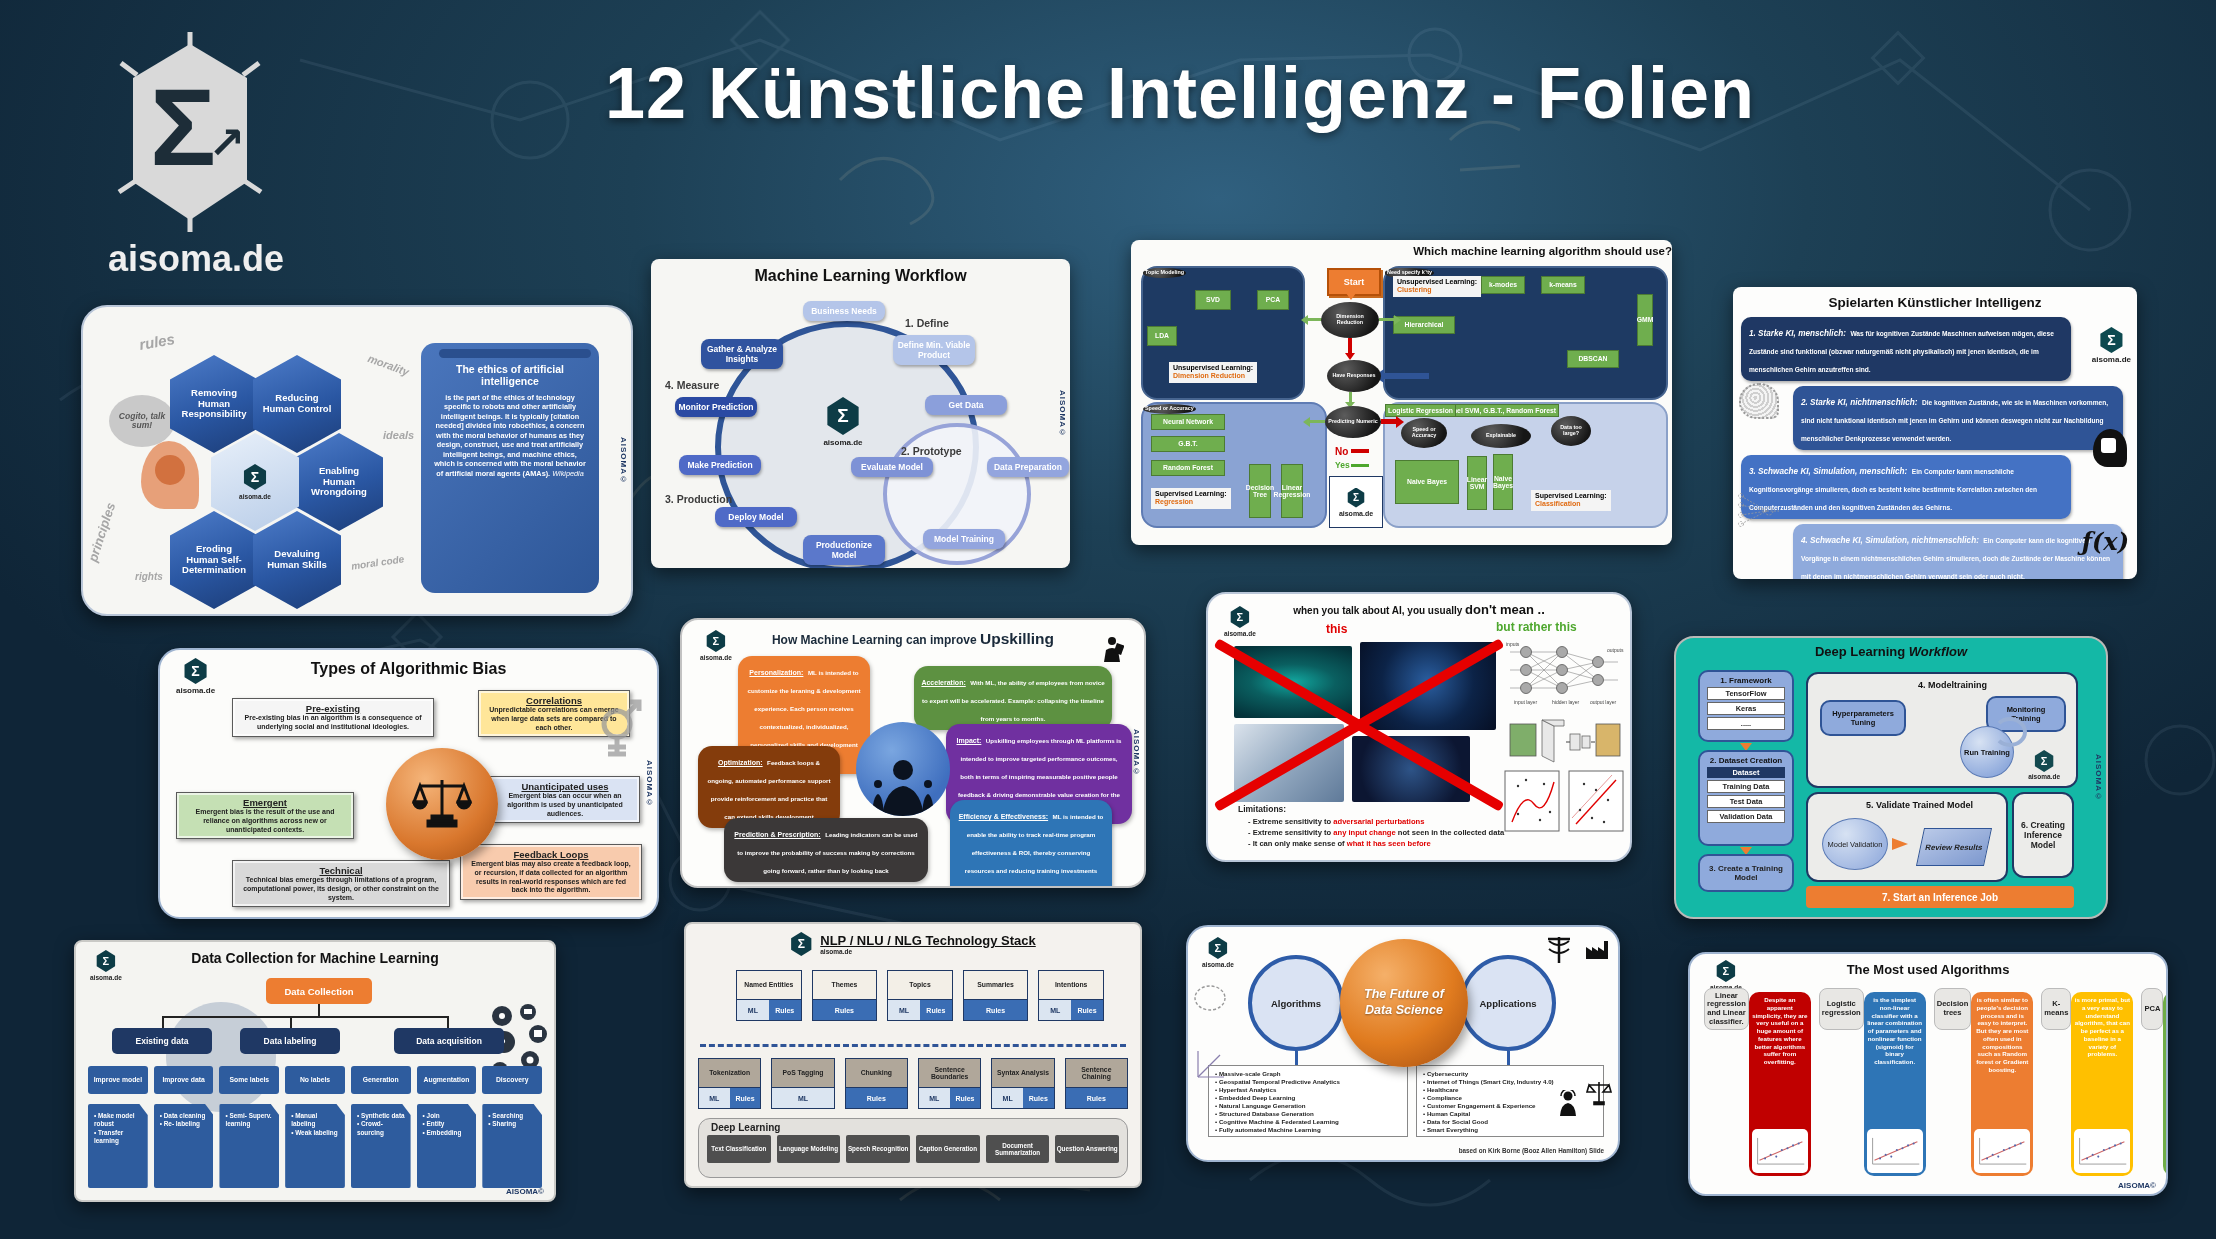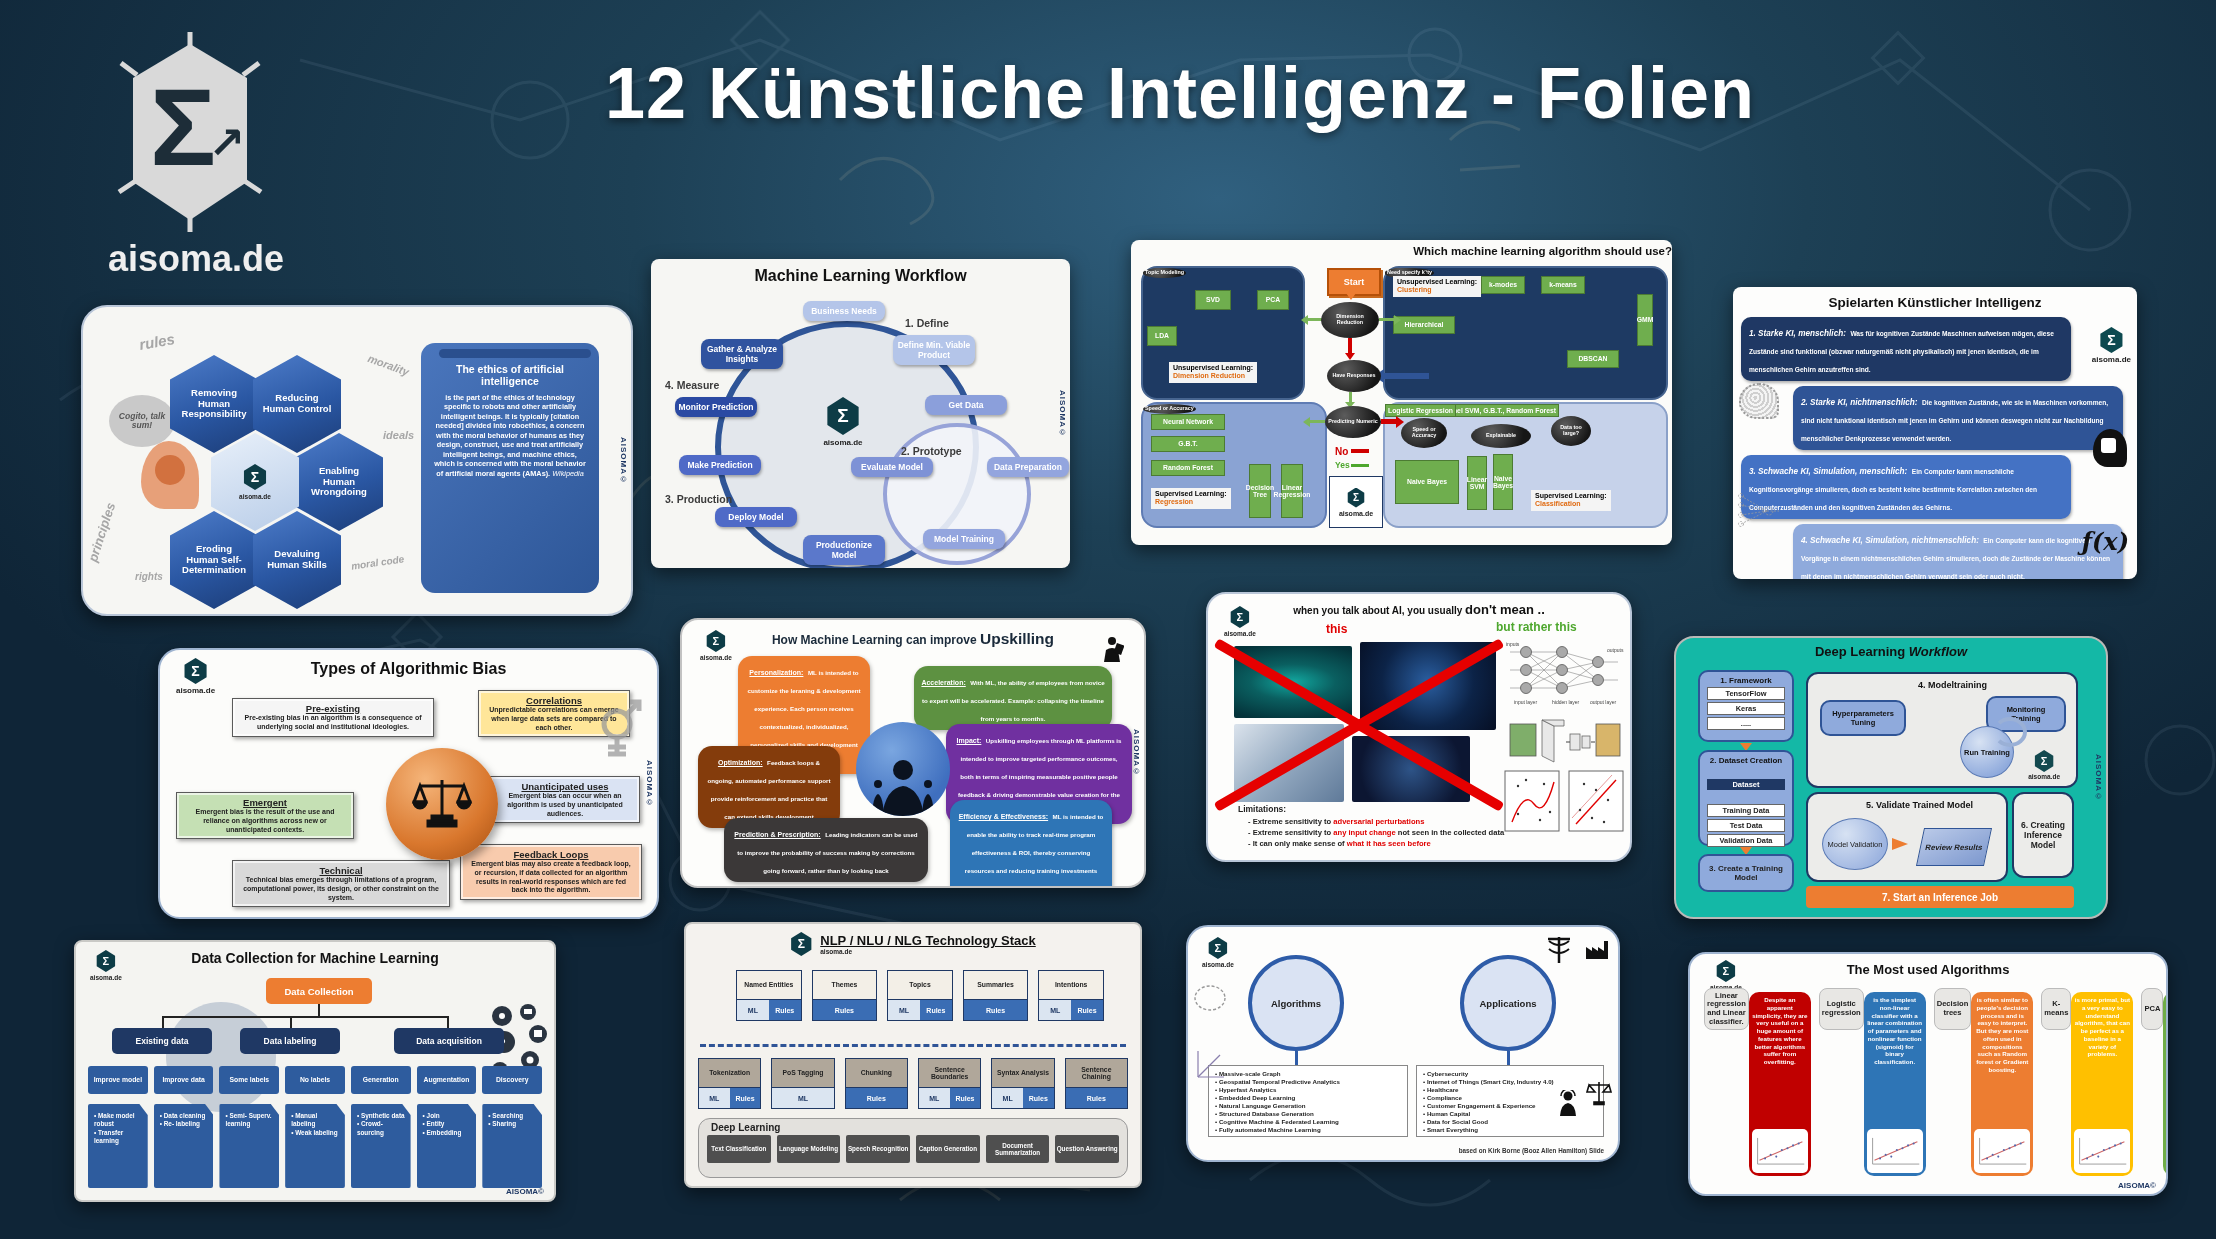--- a/index.html
+++ b/index.html
@@ -223,21 +223,21 @@
   .s7-diag{position:absolute}
   
   .s8{left:1674px;top:636px;width:430px;height:279px;border-radius:20px;background:#14b8a6;border:2px solid #b9b9b7}
   .s8-title{position:absolute;top:6px;left:0;right:0;text-align:center;font-size:13px;font-weight:700;color:#111}
   .s8-title i{font-style:italic}
   .s8 .bluebox{position:absolute;background:#8faadc;border:2px solid #2f5496;border-radius:10px;padding:4px;box-sizing:border-box;text-align:center}
   .s8 .bluebox .h{font-weight:700;font-size:8px;color:#111;margin-bottom:2px}
   .s8 .slot{background:#fff;border:1px solid #666;font-size:7.4px;font-weight:700;margin:2px 3px;padding:1px 0}
   .s8-f1{left:22px;top:32px;width:96px;height:72px}
   .s8-f2{left:22px;top:112px;width:96px;height:96px}
-  .s8-f2 .sub{background:#1f3864;color:#fff;font-size:7.5px;font-weight:700;margin:14px 3px;padding:1px 0}
+  .s8-f2 .sub{background:#1f3864;color:#fff;font-size:7.5px;font-weight:700;margin:2px 3px;padding:1px 0}
   .s8-f3{left:22px;top:216px;width:96px;height:38px;border-color:#ed7d31;display:flex;align-items:center;justify-content:center;font-weight:700;font-size:8px}
   .s8 .panel{position:absolute;background:#ececea;border:2px solid #1f3864;border-radius:12px}
   .s8-f4{left:130px;top:34px;width:268px;height:112px}
   .s8-f5{left:130px;top:154px;width:198px;height:86px;background:#f4f4f2}
   .s8-f6{left:336px;top:154px;width:62px;height:86px;background:#f4f4f2;display:flex;align-items:center;justify-content:center;
     text-align:center;font-weight:700;font-size:8.5px;padding:4px;box-sizing:border-box}
   .s8-phead{position:absolute;font-weight:700;font-size:9px;color:#111}
   .s8-hp{left:12px;top:26px;width:86px;height:36px;font-size:7.5px}
   .s8-mon{right:10px;top:22px;width:80px;height:36px;font-size:7.5px}
   .s8 .bluebox.inpanel{display:flex;align-items:center;justify-content:center;font-weight:700;color:#111}
@@ -984,20 +984,23 @@
     </div>
   </section>
 
   <section class="slide s11">
     <div class="s11-brand">
       <div class="mini-logo" style="width:20px;height:22px;font-size:11px">Σ</div>
       <div class="brand-sm" style="font-size:6.5px">aisoma.de</div>
     </div>
     <div class="circ s11-c1">Algorithms</div>
     <div class="circ s11-c2">Applications</div>
+    <div class="s11-sphere">
+        <div>The Future of Data Science</div>
+      </div>
     <div class="stem" style="left:107px;top:124px"></div>
     <div class="stem" style="left:319px;top:124px"></div>
     <div class="lst s11-l1">
         <div class="li">Massive-scale Graph</div>
         <div class="li">Geospatial Temporal Predictive Analytics</div>
         <div class="li">Hyperfast Analytics</div>
         <div class="li">Embedded Deep Learning</div>
         <div class="li">Natural Language Generation</div>
         <div class="li">Structured Database Generation</div>
         <div class="li">Cognitive Machine &amp; Federated Learning</div>

